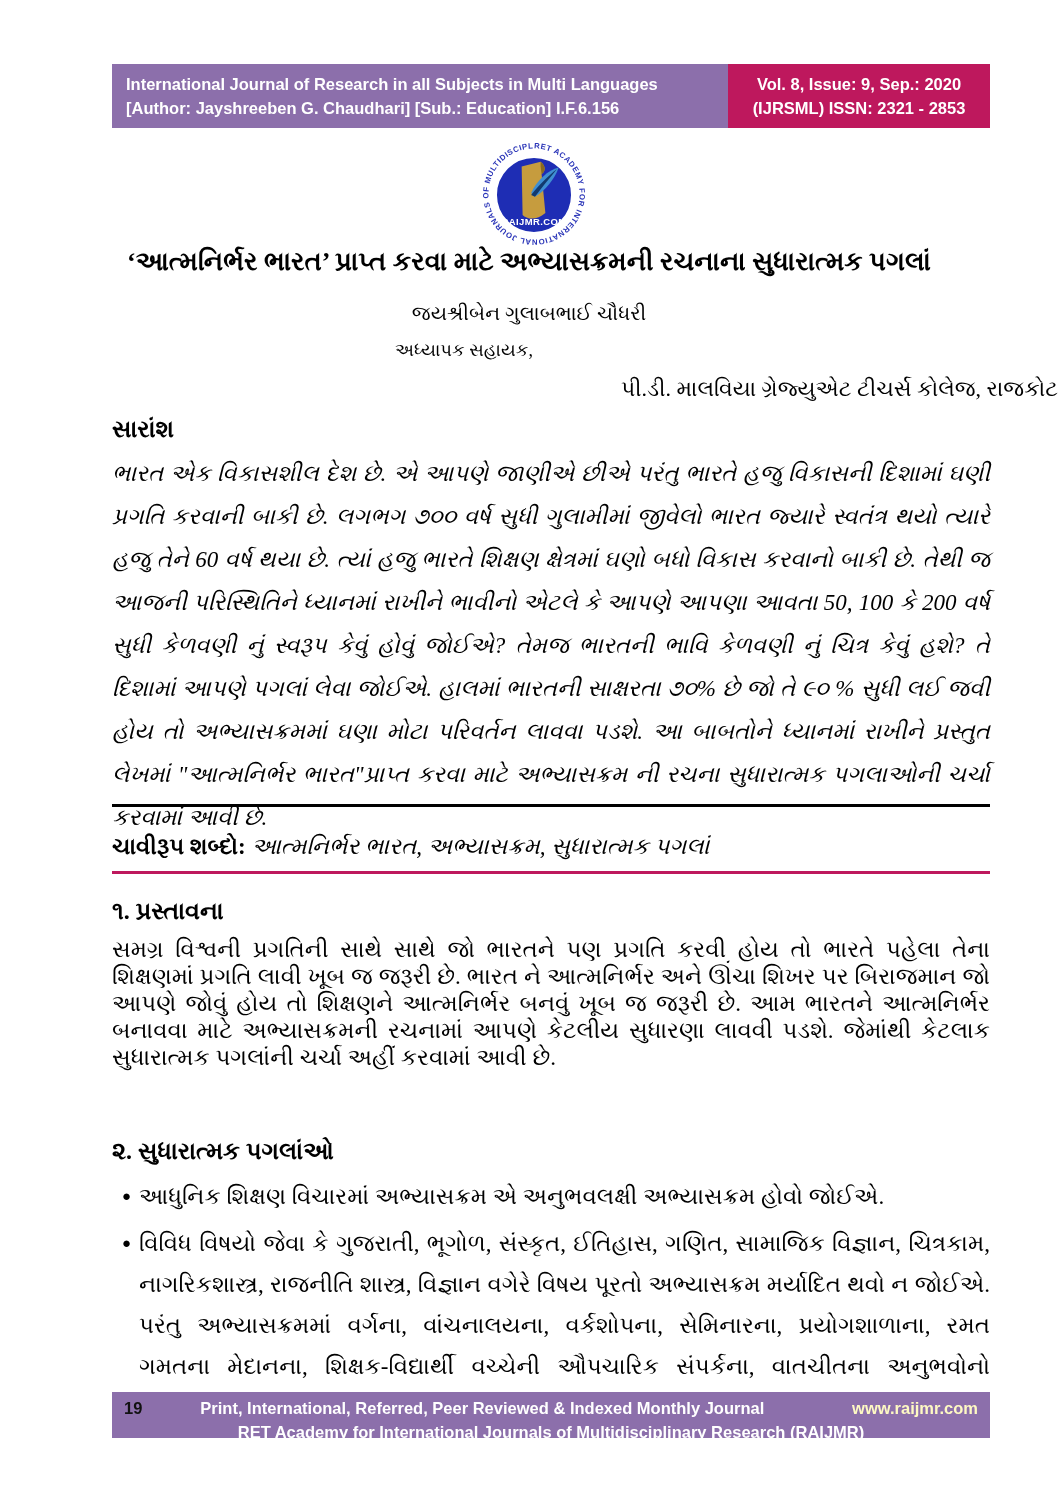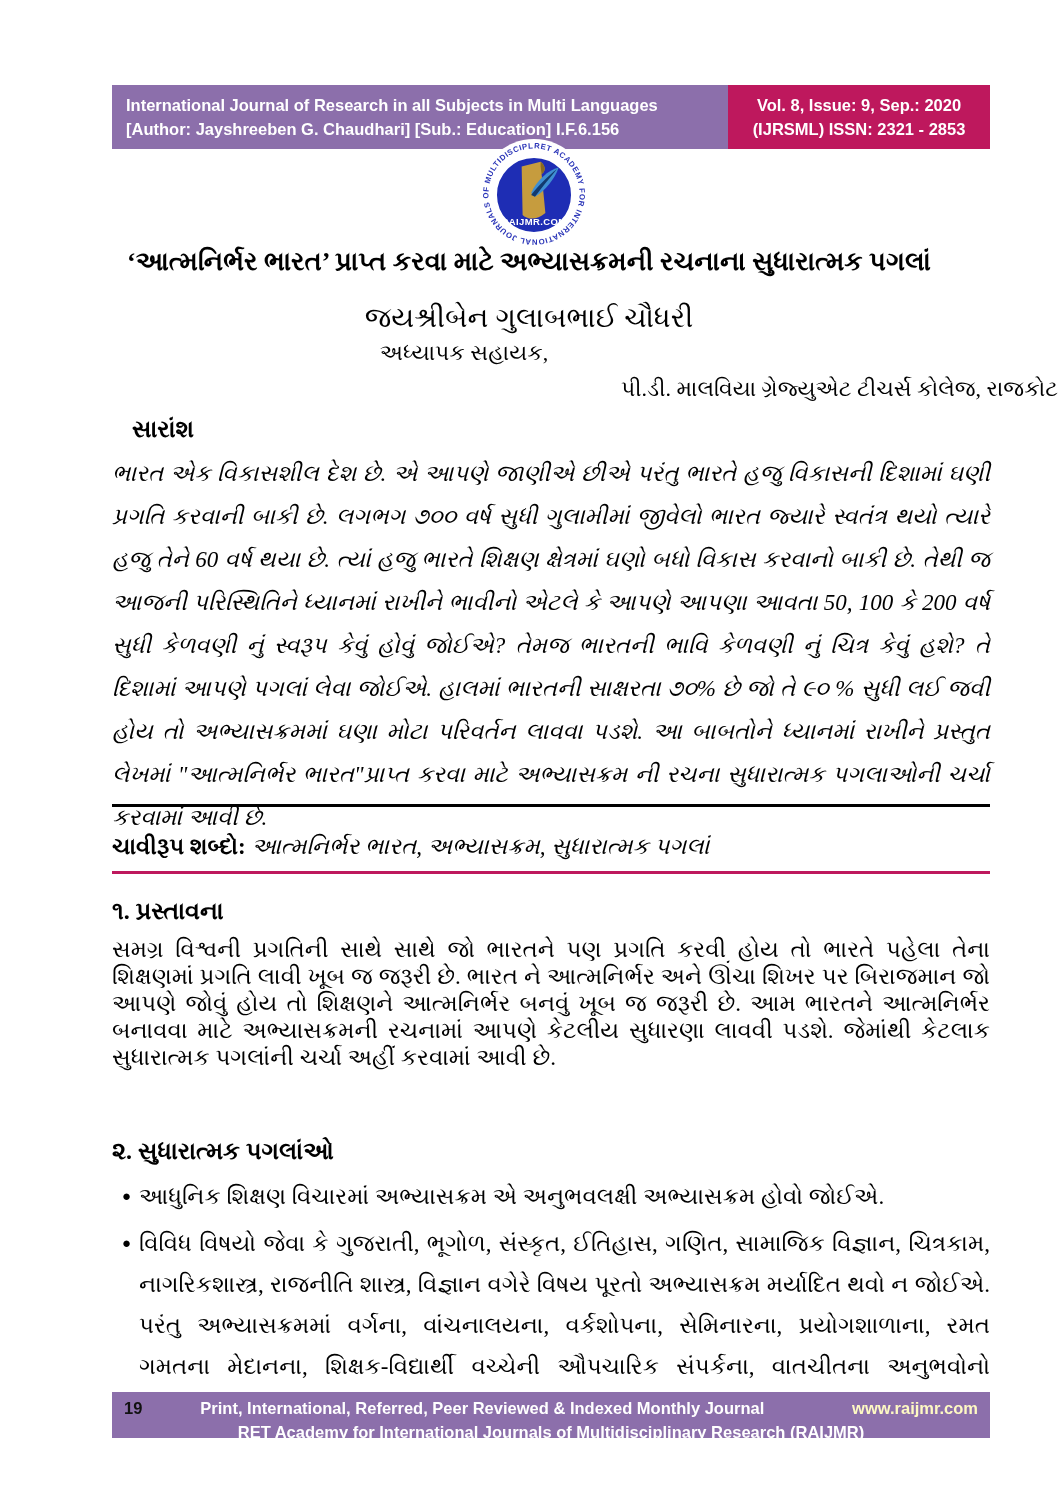--- a/index.html
+++ b/index.html
@@ -1,39 +1,39 @@
 <!DOCTYPE html>
 <html><head>
 <meta charset="utf-8">
 <style>
   html,body{margin:0;padding:0;background:#ffffff;}
   .page{position:relative;width:1058px;height:1497px;background:#ffffff;overflow:hidden;
         font-family:"Liberation Serif", serif;color:#000;}
 
   
-  .header{position:absolute;top:64px;left:112px;width:878px;height:64px;display:flex;margin-top:21px;}
+  .header{position:absolute;top:64px;left:112px;width:878px;height:64px;display:flex;}
   .header-left{background:#8c6fab;width:616px;height:100%;display:flex;flex-direction:column;
                justify-content:center;padding-left:14px;box-sizing:border-box;}
   .header-right{background:#be185d;width:262px;height:100%;display:flex;flex-direction:column;
                 justify-content:center;align-items:center;box-sizing:border-box;}
   .header-line{font-family:"Liberation Sans", sans-serif;font-weight:bold;font-size:16.5px;
                color:#ffffff;line-height:24px;white-space:nowrap;}
 
   
   .logo{position:absolute;top:138px;left:475px;width:118px;height:112px;}
 
   
   .title{position:absolute;top:246px;left:55px;width:948px;text-align:center;
          font-weight:bold;font-size:26px;line-height:32px;}
-  .author-name{position:absolute;top:302px;left:0;width:1058px;text-align:center;font-size:28px;}
-  .author-desig{position:absolute;top:340px;left:0;width:928px;text-align:center;font-size:22px;}
+  .author-name{position:absolute;top:302px;left:0;width:1058px;text-align:center;font-size:20px;}
+  .author-desig{position:absolute;top:340px;left:0;width:928px;text-align:center;font-size:18px;}
   .author-inst{position:absolute;top:376px;left:0;width:1058px;text-align:right;font-size:22px;}
 
   
-  .abs-heading{position:absolute;top:416px;left:112px;font-weight:bold;font-size:24px;margin-left:20px;}
+  .abs-heading{position:absolute;top:416px;left:112px;font-weight:bold;font-size:24px;}
   .abs-body{position:absolute;top:452px;left:112px;width:878px;font-size:23px;font-style:italic;
             line-height:43px;text-align:justify;}
 
   
   .keywords{position:absolute;top:804px;left:112px;width:878px;border-top:3px solid #000;
             border-bottom:3px solid #be185d;padding:27px 0 11px 0;box-sizing:border-box;font-size:23px;}
   .kw-label{font-weight:bold;font-style:normal;}
   .kw-value{font-style:italic;}
 
   

